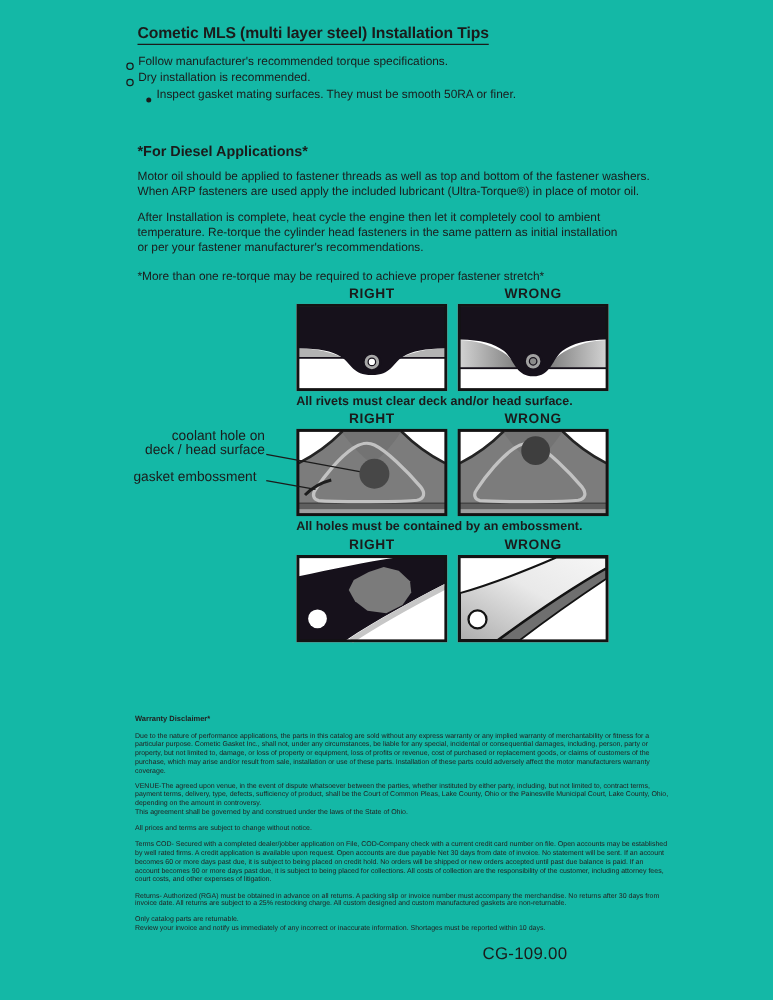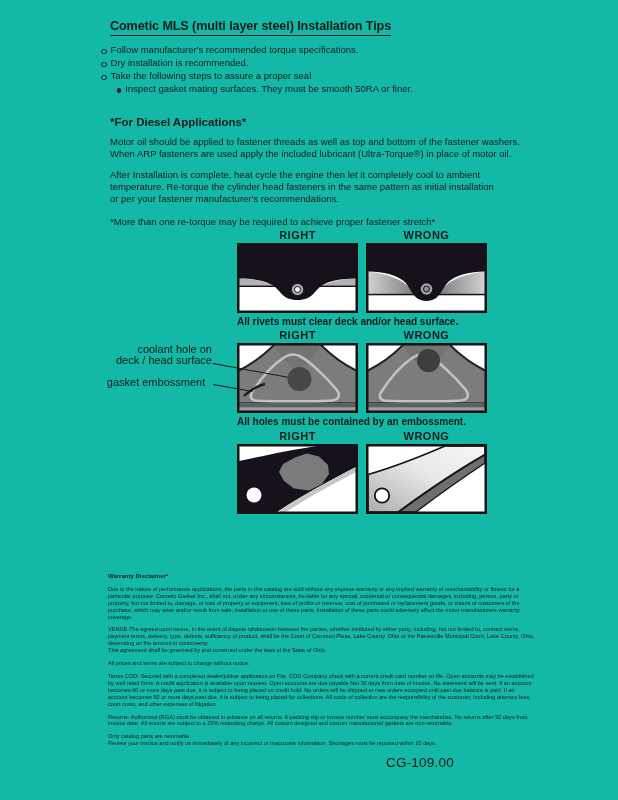--- a/index.html
+++ b/index.html
@@ -3,21 +3,21 @@
 <meta charset="utf-8">
 <style>
   html,body{margin:0;padding:0;background:#fff;}
   .page{position:relative;width:618px;height:800px;background:#14b8a6;
         font-family:"Liberation Sans",sans-serif;color:#1b1b1b;overflow:hidden;}
 
   .title{position:absolute;left:110px;top:19px;font-size:12.6px;font-weight:bold;
          letter-spacing:-0.1px;border-bottom:1.6px solid #1b1b1b;padding-bottom:2px;white-space:nowrap;}
 
   .bullets{position:absolute;left:101px;top:43px;font-size:9.5px;}
-  .brow{display:flex;align-items:center;line-height:13px;}
+  .brow{display:flex;align-items:flex-end;line-height:13px;}
   .brow.sub{margin-left:16px;}
   .ring{flex:0 0 auto;width:3.6px;height:3.6px;border:1px solid #1b1b1b;border-radius:50%;
         margin:4px 4px 0 0;}
   .dot{flex:0 0 auto;width:4.2px;height:4.2px;background:#1b1b1b;border-radius:50%;
        margin:4px 4px 0 0;}
 
   .diesel-h{position:absolute;left:110px;top:116px;font-size:11.5px;font-weight:bold;}
   .para{position:absolute;left:110px;width:445px;font-size:9.5px;line-height:12.2px;
         white-space:pre-line;}
   #para-oil{top:136px;}
@@ -57,24 +57,20 @@
   <div class="title">Cometic MLS (multi layer steel) Installation Tips</div>
 
   <div class="bullets">
     <div class="brow">
       <span class="ring"></span>
       <span>Follow manufacturer's recommended torque specifications.</span>
     </div>
     <div class="brow">
       <span class="ring"></span>
       <span>Dry installation is recommended.</span>
-    </div>
-    <div class="brow">
-      <span class="ring"></span>
-      <span>Take the following steps to assure a proper seal</span>
     </div>
     <div class="brow sub">
       <span class="dot"></span>
       <span>Inspect gasket mating surfaces.  They must be smooth 50RA or finer.</span>
     </div>
   </div>
 
   <div class="diesel-h">*For Diesel Applications*</div>
   <div class="para" id="para-oil">Motor oil should be applied to fastener threads as well as top and bottom of the fastener washers.
 When ARP fasteners are used apply the included lubricant (Ultra-Torque®) in place of motor oil.</div>

